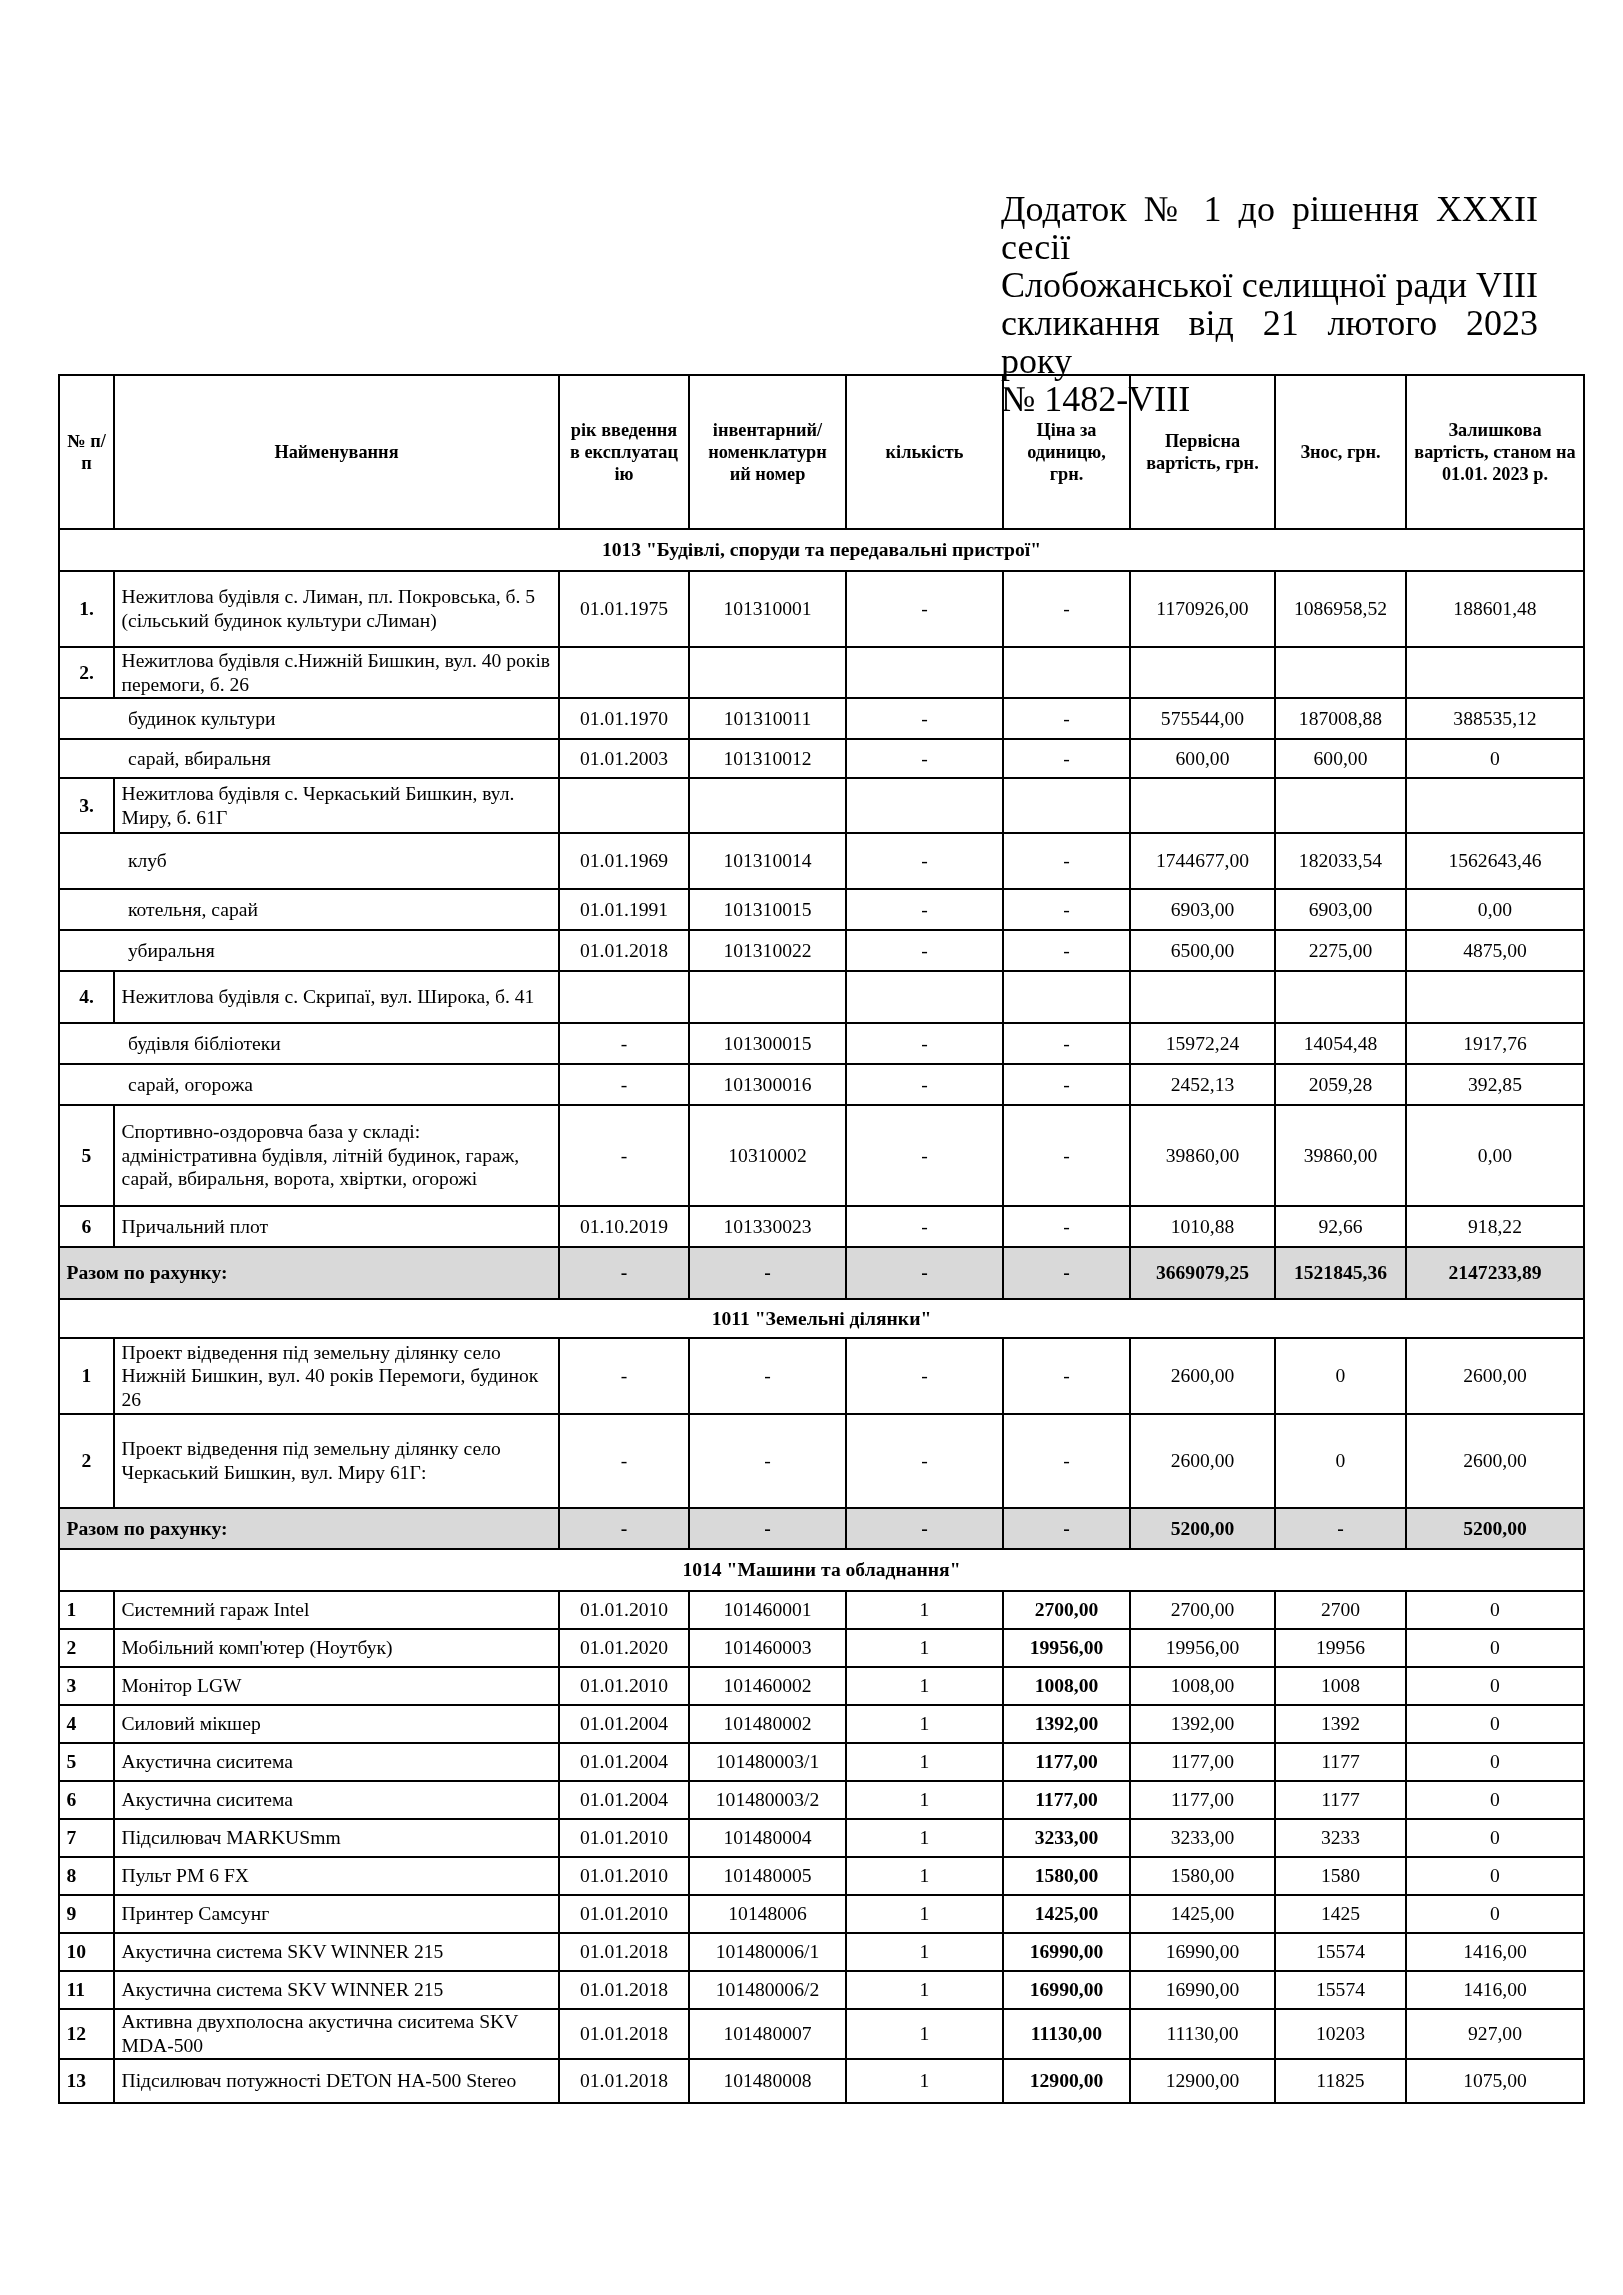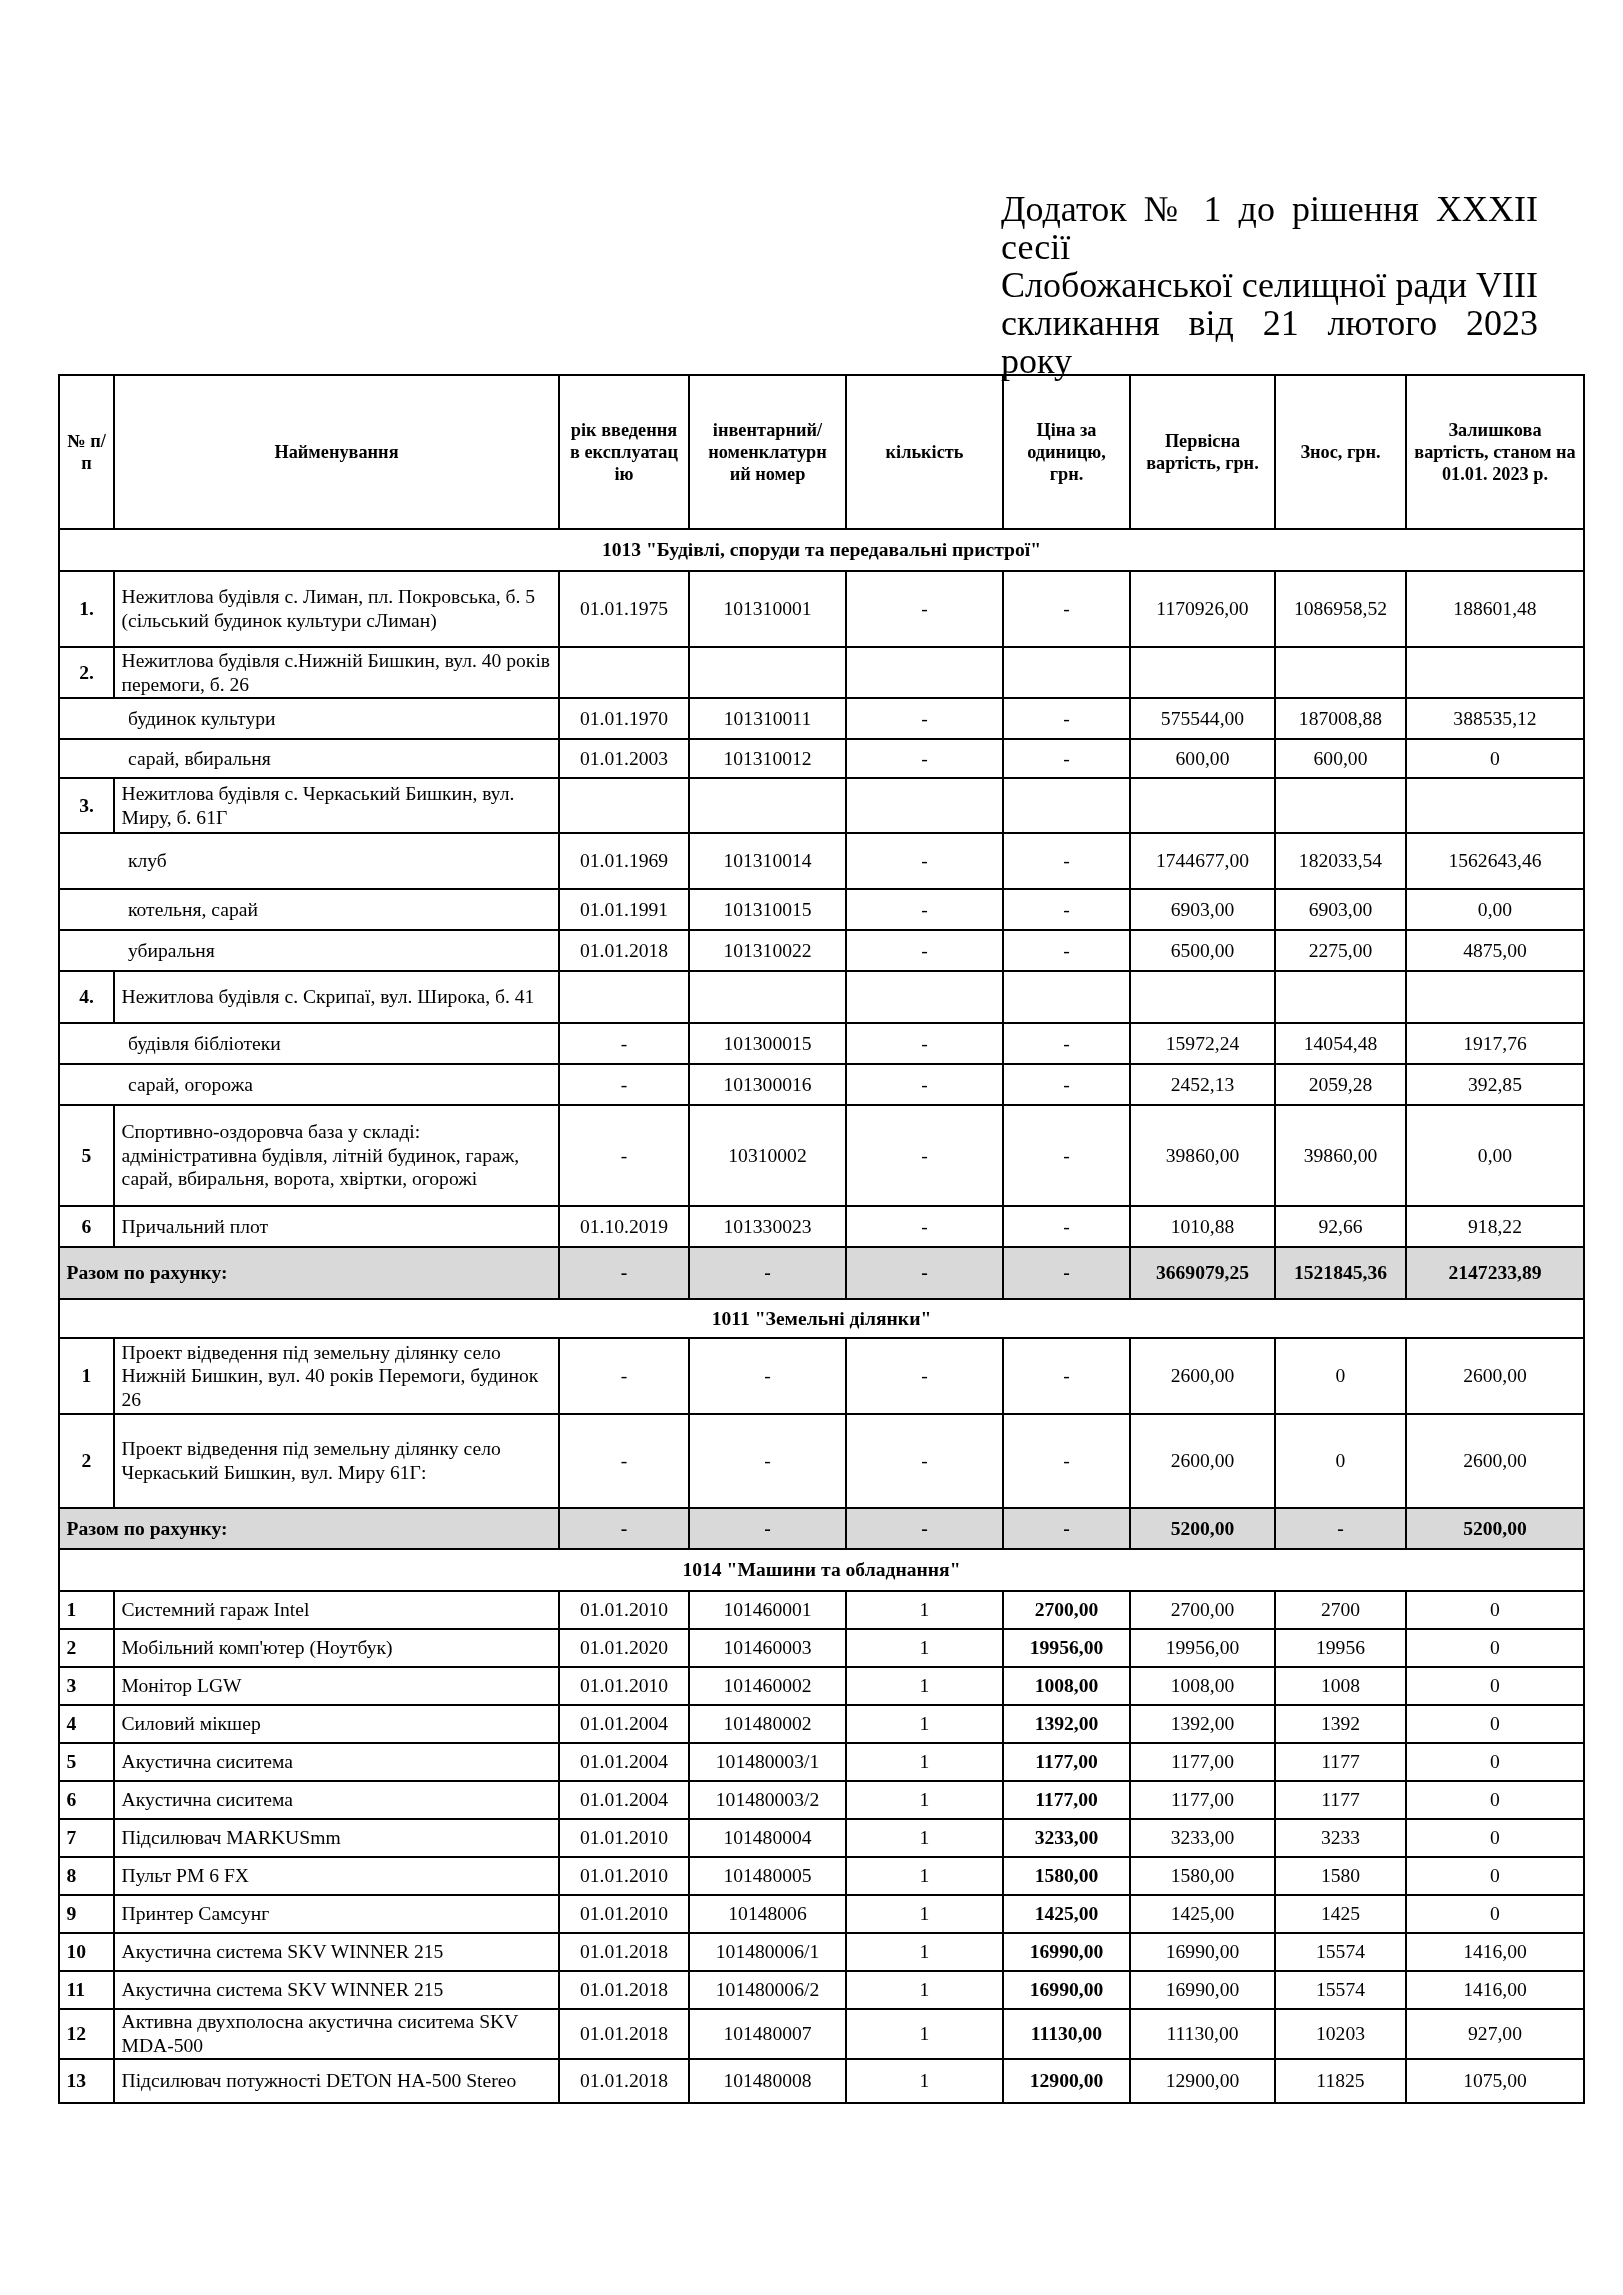--- a/index.html
+++ b/index.html
@@ -18,20 +18,21 @@
   .sub td.merged { padding-left:68px; border-right:2px solid #000;border-radius:6px; }
   .nbold { font-weight:bold; }
 </style>
 </head>
 <body>
 
 <div class="caption">
   <span>Додаток № 1 до рішення XXXII сесії</span>
   <span>Слобожанської селищної ради VIII</span>
   <span>скликання від 21 лютого 2023 року</span>
+  <span class="last">№ 1482-VIII</span>
 </div>
 
 <table class="inv">
   <colgroup>
     <col style="width:55px">
       <col style="width:445px">
       <col style="width:130px">
       <col style="width:157px">
       <col style="width:157px">
       <col style="width:127px">

